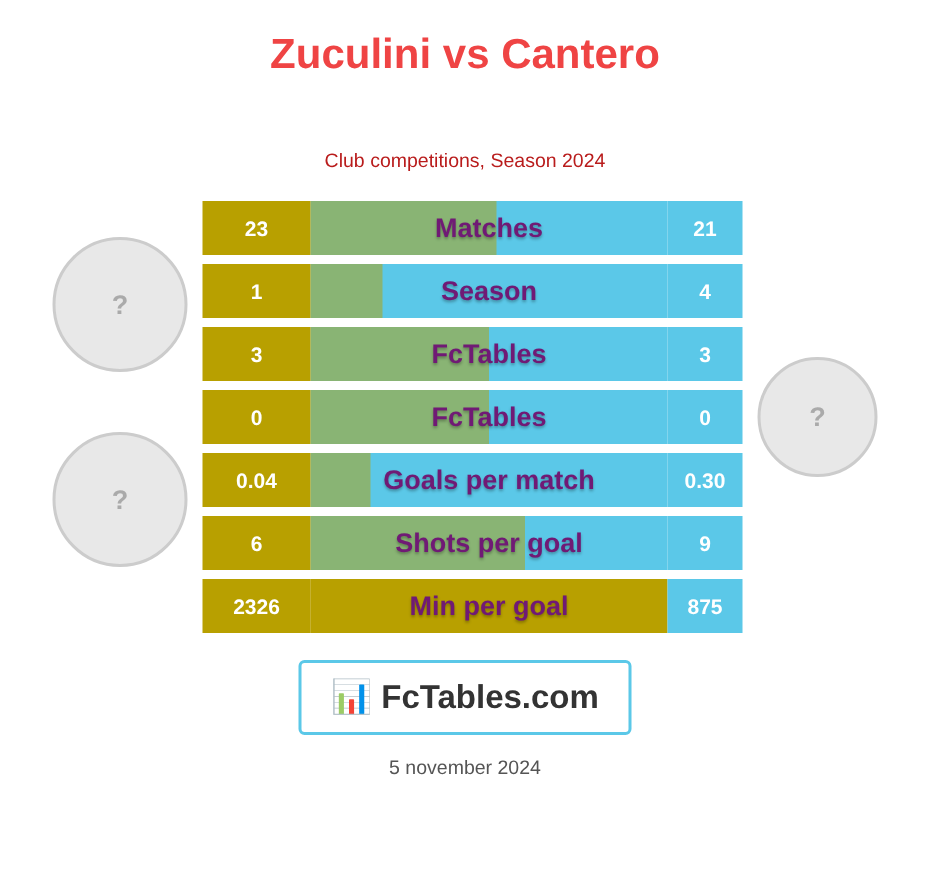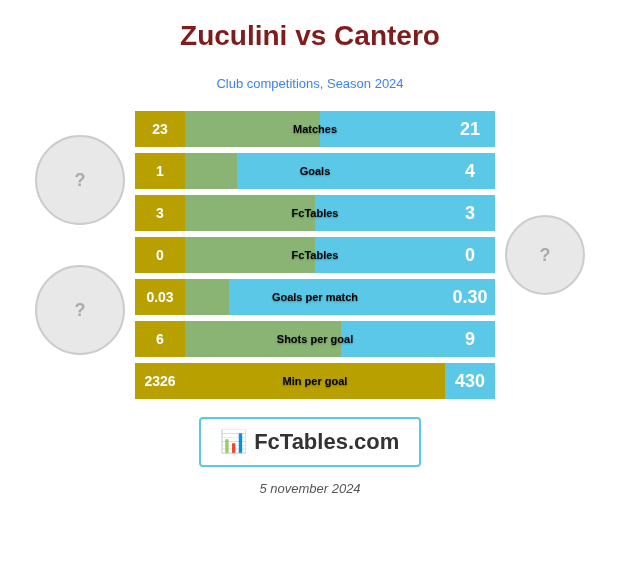--- a/index.html
+++ b/index.html
@@ -10,30 +10,31 @@
       min-height: 580px;
       display: flex;
       flex-direction: column;
       align-items: center;
       padding: 20px 0 10px;
     }
 
     .title {
       font-size: 28px;
       font-weight: bold;
-      color: #7f1d1d;
-      margin-bottom: 24px;
+      color: #ef4444;
+      margin-bottom: 12px;
       text-align: center;
     }
 
     .subtitle {
       font-size: 13px;
-      color: #3b82f6;
+      color: #b91c1c;
       margin-bottom: 20px;
       text-align: center;
+      margin-top: 35px;
     }
 
     .comparison-area {
       display: flex;
       align-items: center;
       justify-content: center;
       width: 100%;
       position: relative;
     }
 
@@ -96,63 +97,63 @@
       align-items: center;
       height: 36px;
       position: relative;
     }
 
     .stat-left-val {
       background: #b8a000;
       color: #fff;
       font-weight: bold;
       font-size: 14px;
-      width: 50px;
+      width: 72px;
       height: 36px;
       display: flex;
       align-items: center;
       justify-content: center;
       flex-shrink: 0;
       z-index: 2;
     }
 
     .stat-bar-area {
       flex: 1;
       height: 36px;
       background: #5bc8e8;
       display: flex;
       align-items: center;
       justify-content: center;
       position: relative;
     }
 
     .stat-label {
       font-weight: bold;
-      font-size: 11px;
-      color: #000000;
+      font-size: 18px;
+      color: #701a75;
       text-shadow: 0 1px 2px rgba(0,0,0,0.3);
       z-index: 1;
       position: relative;
     }
 
     
     .stat-bar-left {
       position: absolute;
       left: 0;
       top: 0;
       height: 100%;
       background: #b8a000;
       opacity: 0.5;
     }
 
     .stat-right-val {
       background: #5bc8e8;
       color: #fff;
       font-weight: bold;
-      font-size: 18px;
+      font-size: 14px;
       width: 50px;
       height: 36px;
       display: flex;
       align-items: center;
       justify-content: center;
       flex-shrink: 0;
       z-index: 2;
     }
 
     
@@ -187,21 +188,20 @@
       color: #5bc8e8;
       font-size: 22px;
       margin-right: 6px;
     }
 
     .date-text {
       margin-top: 14px;
       font-size: 13px;
       color: #555;
       text-align: center;
-      font-style: italic;
     }
 
     .question-mark {
       font-size: 18px;
       color: #aaa;
     }
   </style>
 </head>
 <body>
 
@@ -225,63 +225,63 @@
         <div class="stat-bar-area">
           <div class="stat-bar-left" style="width: 52%;"></div>
           <span class="stat-label">Matches</span>
         </div>
         <div class="stat-right-val">21</div>
       </div>
       <div class="stat-row">
         <div class="stat-left-val">1</div>
         <div class="stat-bar-area">
           <div class="stat-bar-left" style="width: 20%;"></div>
-          <span class="stat-label">Goals</span>
+          <span class="stat-label">Season</span>
         </div>
         <div class="stat-right-val">4</div>
       </div>
       <div class="stat-row">
         <div class="stat-left-val">3</div>
         <div class="stat-bar-area">
           <div class="stat-bar-left" style="width: 50%;"></div>
           <span class="stat-label">FcTables</span>
         </div>
         <div class="stat-right-val">3</div>
       </div>
       <div class="stat-row">
         <div class="stat-left-val">0</div>
         <div class="stat-bar-area">
           <div class="stat-bar-left" style="width: 50%;"></div>
           <span class="stat-label">FcTables</span>
         </div>
         <div class="stat-right-val">0</div>
       </div>
       <div class="stat-row">
-        <div class="stat-left-val">0.03</div>
+        <div class="stat-left-val">0.04</div>
         <div class="stat-bar-area">
           <div class="stat-bar-left" style="width: 17%;"></div>
           <span class="stat-label">Goals per match</span>
         </div>
         <div class="stat-right-val">0.30</div>
       </div>
       <div class="stat-row">
         <div class="stat-left-val">6</div>
         <div class="stat-bar-area">
           <div class="stat-bar-left" style="width: 60%;"></div>
           <span class="stat-label">Shots per goal</span>
         </div>
         <div class="stat-right-val">9</div>
       </div>
       <div class="stat-row last-row">
         <div class="stat-left-val">2326</div>
         <div class="stat-bar-area">
           <div class="stat-bar-left" style="width: 78%;"></div>
           <span class="stat-label">Min per goal</span>
         </div>
-        <div class="stat-right-val">430</div>
+        <div class="stat-right-val">875</div>
       </div>
     </div>
 
   <div class="avatars-right">
     <div class="avatar-circle-small">
       <span class="question-mark">?</span>
     </div>
   </div>
 </div>
 

